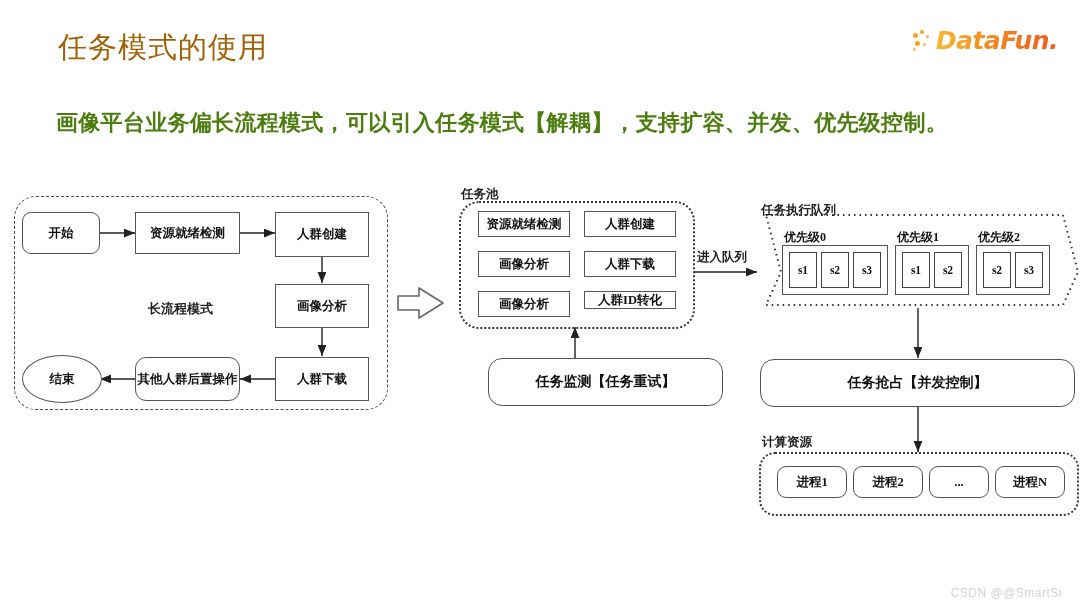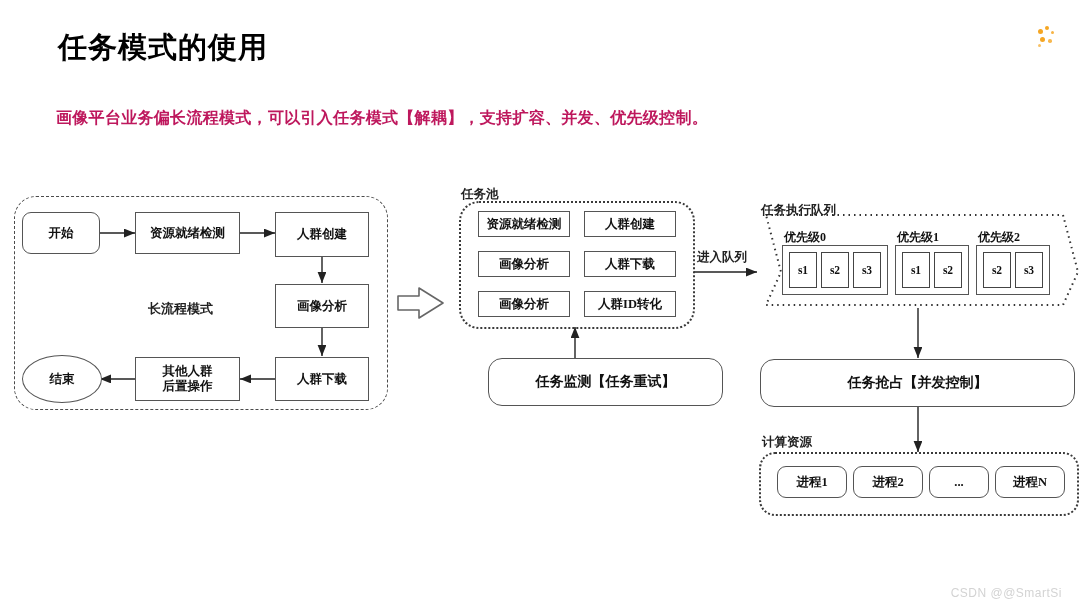--- a/index.html
+++ b/index.html
@@ -8,41 +8,41 @@
     background:#ffffff;
     font-family:"Liberation Sans","DejaVu Sans",sans-serif;
     overflow:hidden;
     position:relative;
   }
   .slide{position:relative;width:1080px;height:608px;}
 
   
   .title{
     position:absolute;left:58px;top:28px;
-    font-size:29px;font-weight:bold;letter-spacing:1px;
-    color:#000000;
+    font-size:29px;font-weight:normal;letter-spacing:1px;
+    color:#a16207;
     font-family:"Liberation Sans","DejaVu Sans",sans-serif;
   }
   .logo{
     position:absolute;right:22px;top:26px;
     display:flex;align-items:center;gap:3px;
   }
   .logo-dots{position:relative;width:20px;height:22px;}
   .logo-dots i{position:absolute;border-radius:50%;background:#F5A623;display:block;}
   .logo-text{
     font-size:25px;font-weight:bold;font-style:italic;
     background:linear-gradient(90deg,#F7B733 0%,#F28A20 45%,#EE5A24 100%);
     -webkit-background-clip:text;background-clip:text;color:transparent;
     letter-spacing:-0.5px;
     font-family:"DejaVu Sans",sans-serif;
   }
 
   .subtitle{
     position:absolute;left:56px;top:108px;
-    font-size:16px;font-weight:bold;color:#be185d;
+    font-size:22px;font-weight:bold;color:#4d7c0f;
     letter-spacing:0.3px;
     white-space:nowrap;
   }
 
   
   .group-label{
     position:absolute;font-size:12.5px;color:#222;font-weight:bold;
     font-family:"Liberation Serif","DejaVu Serif",serif;
     white-space:nowrap;
   }
@@ -92,20 +92,21 @@
 
   <div class="logo">
     <span class="logo-dots">
       <i style="width:5px;height:5px;left:0px;top:3px;"></i>
       <i style="width:4px;height:4px;left:7px;top:0px;"></i>
       <i style="width:3px;height:3px;left:13px;top:5px;opacity:.85;"></i>
       <i style="width:5px;height:5px;left:2px;top:11px;"></i>
       <i style="width:3.5px;height:3.5px;left:10px;top:13px;opacity:.8;"></i>
       <i style="width:3px;height:3px;left:0px;top:18px;opacity:.7;"></i>
     </span>
+    <span class="logo-text">DataFun.</span>
   </div>
 
   <div class="subtitle">画像平台业务偏长流程模式，可以引入任务模式【解耦】，支持扩容、并发、优先级控制。</div>
 
   <svg class="overlay" viewBox="0 0 1080 608">
     <defs>
       <marker id="ah" markerWidth="9" markerHeight="9" refX="8" refY="3.2" orient="auto">
         <path d="M0,0 L8,3.2 L0,6.4 z" fill="#222"></path>
       </marker>
       <marker id="ahs" markerWidth="8" markerHeight="8" refX="7" refY="2.8" orient="auto">
@@ -138,39 +139,39 @@
   <div class="node round" style="left:22px;top:212px;width:78px;height:42px;">开始</div>
 
   <div class="node" style="left:135px;top:212px;width:105px;height:42px;">资源就绪检测</div>
 
   <div class="node" style="left:275px;top:212px;width:94px;height:45px;">人群创建</div>
 
   <div class="node" style="left:275px;top:284px;width:94px;height:44px;">画像分析</div>
 
   <div class="node" style="left:275px;top:357px;width:94px;height:44px;">人群下载</div>
 
-  <div class="node" style="left:135px;top:357px;width:105px;height:44px;flex-direction:column;">
+  <div class="node" style="left:135px;top:357px;width:105px;height:44px;flex-direction:row;border-radius:11px;">
     <span>其他人群</span>
     <span>后置操作</span>
   </div>
 
   <div class="node ellipse" style="left:22px;top:355px;width:80px;height:48px;">结束</div>
 
   <div class="group-label" style="left:148px;top:300px;font-size:13px;">长流程模式</div>
 
   <div class="group-label" style="left:461px;top:186px;">任务池</div>
 
   <div class="dotted-round" style="left:459px;top:201px;width:232px;height:124px;"></div>
 
   <div class="node" style="left:478px;top:211px;width:92px;height:26px;">资源就绪检测</div>
   <div class="node" style="left:584px;top:211px;width:92px;height:26px;">人群创建</div>
   <div class="node" style="left:478px;top:251px;width:92px;height:26px;">画像分析</div>
   <div class="node" style="left:584px;top:251px;width:92px;height:26px;">人群下载</div>
   <div class="node" style="left:478px;top:291px;width:92px;height:26px;">画像分析</div>
-  <div class="node" style="left:584px;top:291px;width:92px;height:26px;">人群ID转化</div>
+  <div class="node" style="left:584px;top:291px;width:92px;height:18px;">人群ID转化</div>
 
   <div class="node pill" style="left:458px;top:358px;width:235px;height:48px;font-size:14px;margin-left:30px;">任务监测【任务重试】</div>
 
   <div class="group-label" style="left:697px;top:249px;">进入队列</div>
 
   <div class="group-label" style="left:761px;top:202px;">任务执行队列</div>
 
   <div class="prio-label" style="left:784px;top:229px;">优先级0</div>
   <div class="prio-box" style="left:782px;top:245px;width:106px;height:50px;"></div>
   <div class="slot" style="left:789px;top:252px;width:28px;height:36px;">s1</div>

